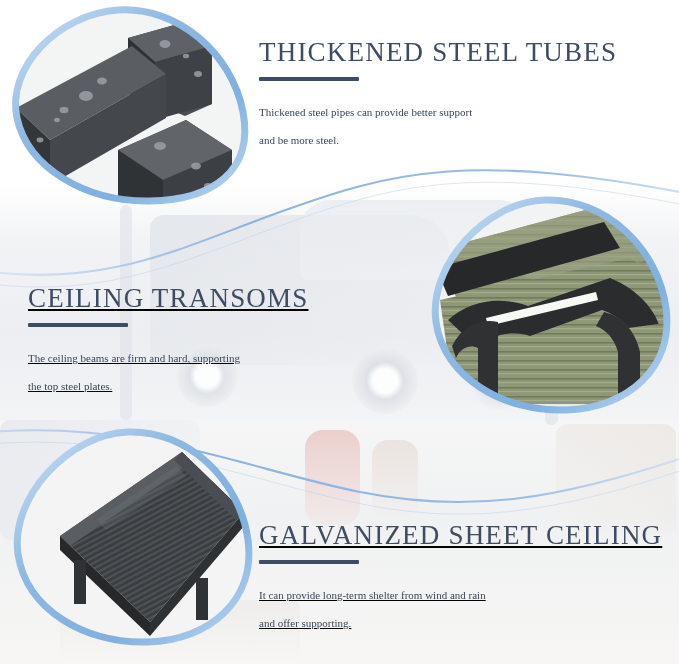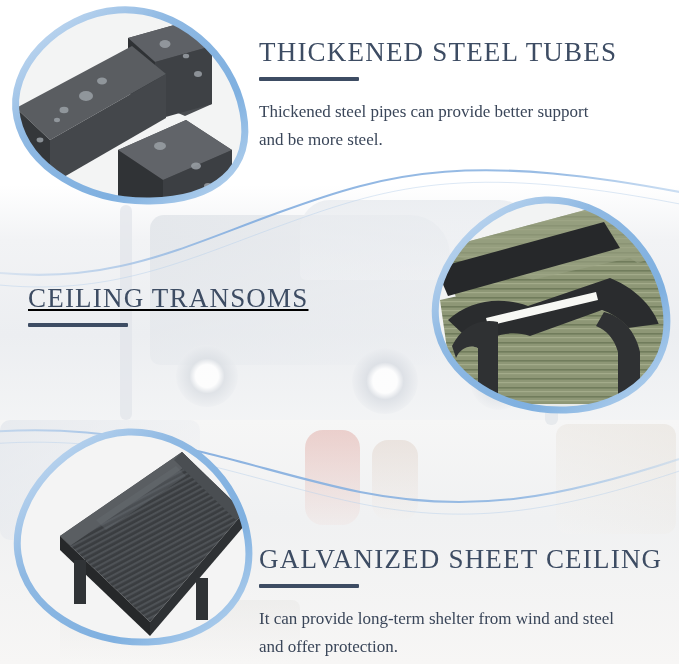--- a/index.html
+++ b/index.html
@@ -34,21 +34,21 @@
     font-weight:400;
   }
   .rule{
     width:100px;height:4px;
     background:#3d4c63;
     margin-top:11px;
     border-radius:1px;
   }
   .body{
     margin-top:17px;
-    font-size:17px;
+    font-size:11px;
     line-height:28px;
     color:#3a4659;
     max-width:400px;
   }
   .body div{white-space:nowrap;}
 </style>
 </head>
 <body>
 
 <div id="stage">
@@ -226,24 +226,28 @@
     <div class="rule"></div>
     <div class="body">
       <div>Thickened steel pipes can provide better support</div>
       <div>and be more steel.</div>
     </div>
   </div>
 
   <div class="textblock" style="left:28px;top:284px;text-decoration:underline;">
     <div class="heading">CEILING TRANSOMS</div>
     <div class="rule"></div>
-  </div>
-
-  <div class="textblock" style="left:259px;top:545px;">
+    <div class="body">
+      <div>The ceiling beams are firm and hard, supporting</div>
+      <div>the top steel plates.</div>
+    </div>
+  </div>
+
+  <div class="textblock" style="left:259px;top:521px;text-decoration:underline;">
     <div class="heading">GALVANIZED SHEET CEILING</div>
     <div class="rule"></div>
     <div class="body">
-      <div>It can provide long-term shelter from wind and steel</div>
-      <div>and offer protection.</div>
+      <div>It can provide long-term shelter from wind and rain</div>
+      <div>and offer supporting.</div>
     </div>
   </div>
 
 </div>
 
 </body></html>

